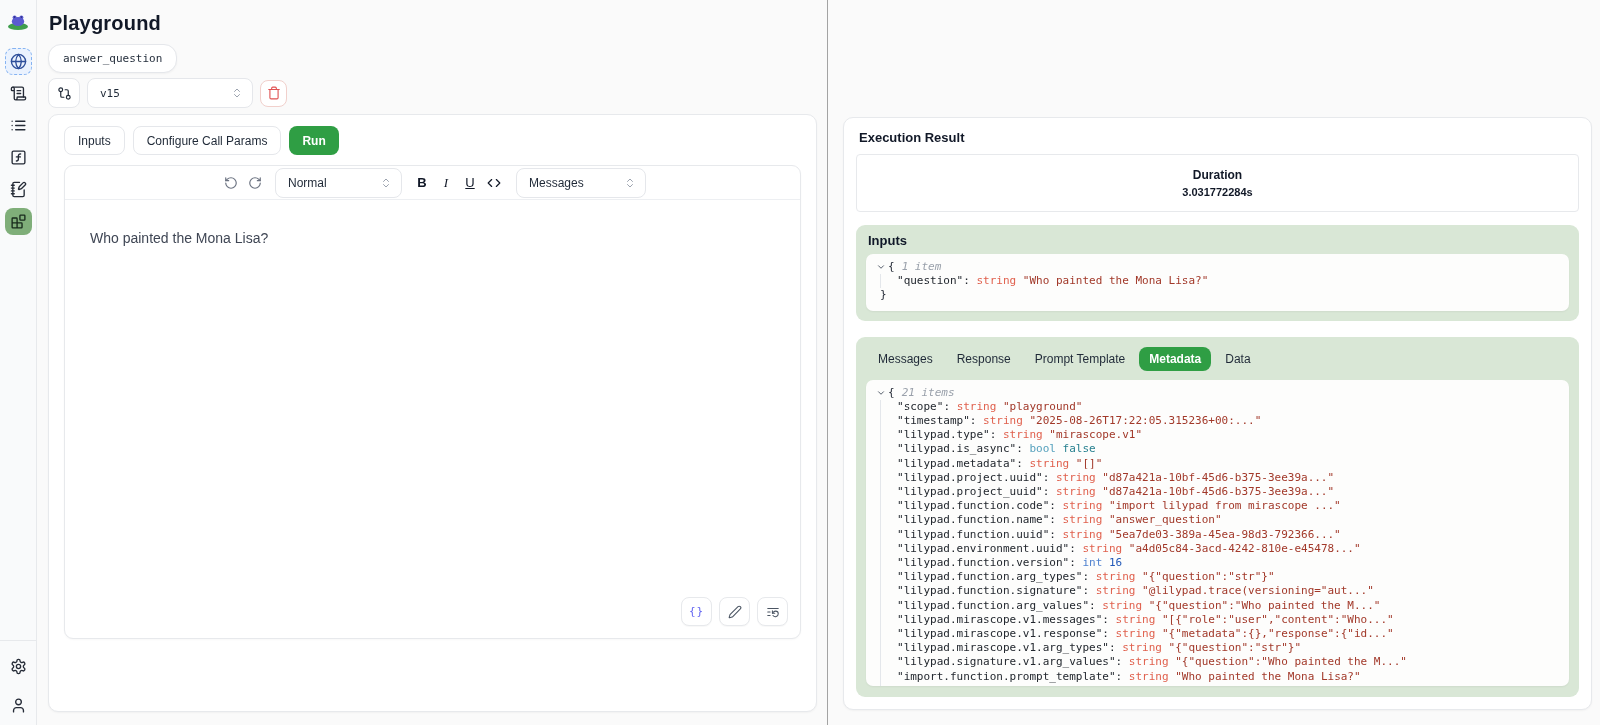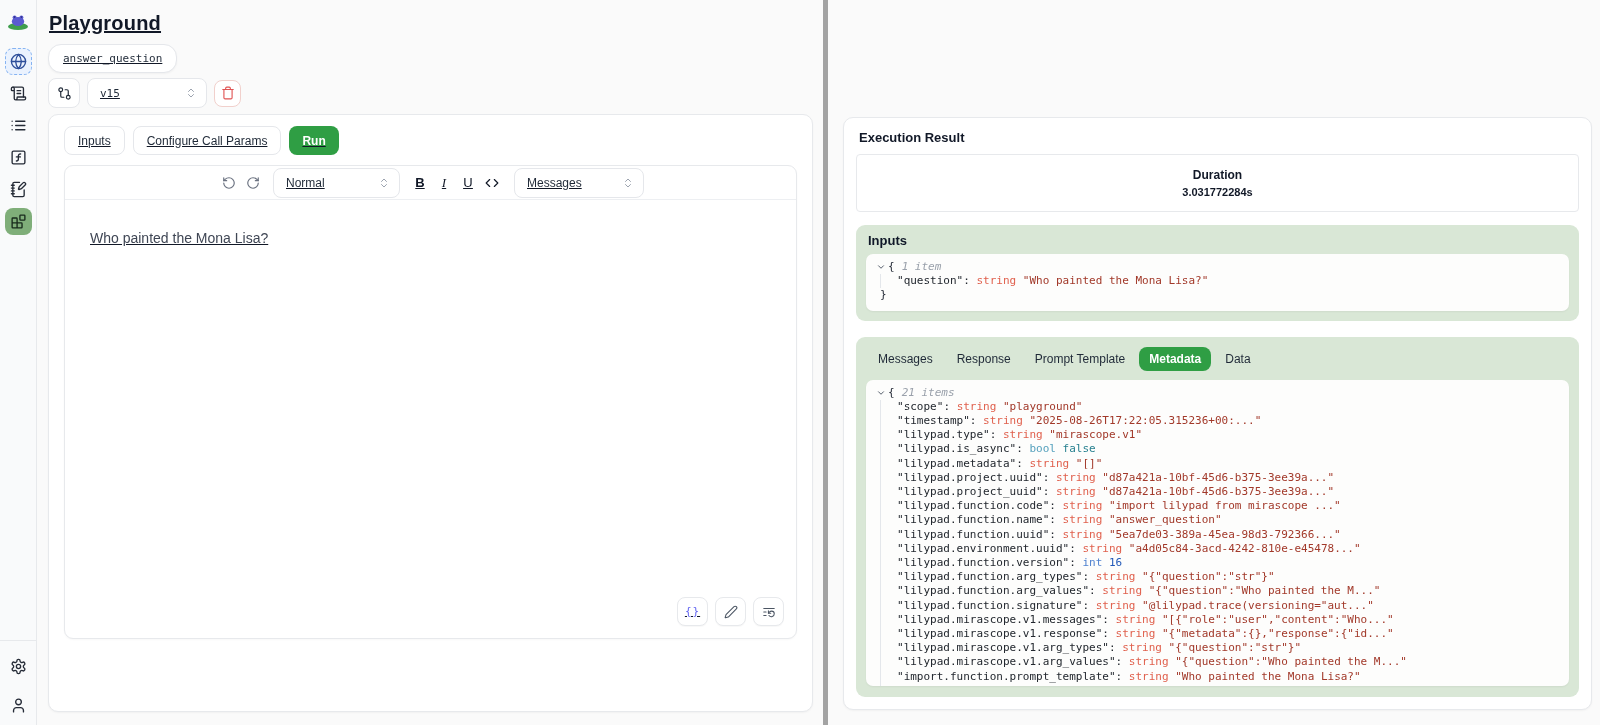--- a/index.html
+++ b/index.html
@@ -15,30 +15,30 @@
   .nav-btn svg { width:17px; height:17px; stroke:#252b37; stroke-width:1.9; fill:none; stroke-linecap:round; stroke-linejoin:round; }
   .nav-btn.active-blue { background:#eaf2fe; border:1px dashed #85b3f2; }
   .nav-btn.active-blue svg { stroke:#2d4e9a; }
   .nav-btn.active-green { background:#7fae79; }
   .nav-btn.active-green svg { stroke:#182b1d; }
   .sidebar-spacer { flex:1; }
   .sidebar-divider { width:37px; border-top:1px solid #e7e9ec; margin-bottom:12px; }
   .sidebar-bottom { display:flex; flex-direction:column; gap:12px; align-items:center; }
 
   
-  .left-pane { width:791px; border-right:5px solid #a3a3a3; padding:10px 10px 13px 11px; display:flex; flex-direction:column; flex-shrink:0;text-decoration:underline; }
+  .left-pane { width:791px; border-right:1px solid #a3a3a3; padding:10px 10px 13px 11px; display:flex; flex-direction:column; flex-shrink:0; }
   .page-title { font-size:20px; font-weight:700; letter-spacing:.2px; margin:2px 0 0 1px; }
   .func-tab { width:fit-content; margin-top:9px; background:#fff; border:1px solid #e5e7eb; border-radius:13px; padding:7px 14px; font-family:"DejaVu Sans Mono", monospace; font-size:11px; color:#1f2937; box-shadow:0 1px 2px rgba(0,0,0,.04); cursor:pointer; }
   .version-row { display:flex; gap:7px; margin-top:5px; align-items:center; }
   .icon-btn { width:32px; height:30px; background:#fff; border:1px solid #e5e7eb; border-radius:8px; display:flex; align-items:center; justify-content:center; cursor:pointer; }
   .icon-btn svg { width:15px; height:15px; stroke:#1f2937; stroke-width:1.9; fill:none; stroke-linecap:round; stroke-linejoin:round; }
   .select { background:#fff; border:1px solid #e5e7eb; border-radius:8px; height:30px; display:flex; align-items:center; justify-content:space-between; padding:0 9px 0 12px; cursor:pointer; }
   .select .sel-label { font-family:"DejaVu Sans Mono", monospace; font-size:11px; color:#1f2937; }
   .select svg { width:12px; height:12px; stroke:#9ca3af; stroke-width:2; fill:none; stroke-linecap:round; stroke-linejoin:round; }
-  .version-select { width:120px; }
+  .version-select { width:166px; }
   .trash-btn { width:27px; height:27px; border-color:#f1d0cc; }
   .trash-btn svg { stroke:#e05252; width:14px; height:14px; }
 
   .main-card { flex:1; margin-top:6px; background:#fff; border:1px solid #e7e9ec; border-radius:10px; padding:11px 15px; box-shadow:0 1px 2px rgba(0,0,0,.04); display:flex; flex-direction:column; }
   .actions-row { display:flex; gap:8px; }
   .btn { height:29px; border-radius:8px; font-size:12px; display:flex; align-items:center; padding:0 13px; cursor:pointer; }
   .btn-outline { background:#fff; border:1px solid #e5e7eb; color:#1f2937; }
   .btn-run { border:none; color:#fff; font-weight:600; }
 
   .editor { margin-top:10px; height:474px; border:1px solid #e7e9ec; border-radius:9px; background:#fff; box-shadow:0 1px 2px rgba(0,0,0,.03); display:flex; flex-direction:column; }
@@ -344,31 +344,31 @@
               <div class="json-row"><span class="j-key">lilypad.function.name</span><span class="j-colon">:&nbsp;</span><span class="jt-string">string</span><span>&nbsp;</span><span class="jv-string">"answer_question"</span></div>
 
               <div class="json-row"><span class="j-key">lilypad.function.uuid</span><span class="j-colon">:&nbsp;</span><span class="jt-string">string</span><span>&nbsp;</span><span class="jv-string">"5ea7de03-389a-45ea-98d3-792366..."</span></div>
 
               <div class="json-row"><span class="j-key">lilypad.environment.uuid</span><span class="j-colon">:&nbsp;</span><span class="jt-string">string</span><span>&nbsp;</span><span class="jv-string">"a4d05c84-3acd-4242-810e-e45478..."</span></div>
 
               <div class="json-row"><span class="j-key">lilypad.function.version</span><span class="j-colon">:&nbsp;</span><span class="jt-int">int</span><span>&nbsp;</span><span class="jv-int">16</span></div>
 
               <div class="json-row"><span class="j-key">lilypad.function.arg_types</span><span class="j-colon">:&nbsp;</span><span class="jt-string">string</span><span>&nbsp;</span><span class="jv-string">"{"question":"str"}"</span></div>
 
+              <div class="json-row"><span class="j-key">lilypad.function.signature</span><span class="j-colon">:&nbsp;</span><span class="jt-string">string</span><span>&nbsp;</span><span class="jv-string">"@lilypad.trace(versioning="aut..."</span></div>
+
               <div class="json-row"><span class="j-key">lilypad.function.arg_values</span><span class="j-colon">:&nbsp;</span><span class="jt-string">string</span><span>&nbsp;</span><span class="jv-string">"{"question":"Who painted the M..."</span></div>
 
-              <div class="json-row"><span class="j-key">lilypad.function.signature</span><span class="j-colon">:&nbsp;</span><span class="jt-string">string</span><span>&nbsp;</span><span class="jv-string">"@lilypad.trace(versioning="aut..."</span></div>
-
               <div class="json-row"><span class="j-key">lilypad.mirascope.v1.messages</span><span class="j-colon">:&nbsp;</span><span class="jt-string">string</span><span>&nbsp;</span><span class="jv-string">"[{"role":"user","content":"Who..."</span></div>
 
               <div class="json-row"><span class="j-key">lilypad.mirascope.v1.response</span><span class="j-colon">:&nbsp;</span><span class="jt-string">string</span><span>&nbsp;</span><span class="jv-string">"{"metadata":{},"response":{"id..."</span></div>
 
               <div class="json-row"><span class="j-key">lilypad.mirascope.v1.arg_types</span><span class="j-colon">:&nbsp;</span><span class="jt-string">string</span><span>&nbsp;</span><span class="jv-string">"{"question":"str"}"</span></div>
 
-              <div class="json-row"><span class="j-key">lilypad.mirascope.v1.arg_values</span><span class="j-colon">:&nbsp;</span><span class="jt-string">string</span><span>&nbsp;</span><span class="jv-string">"{"question":"Who painted the M..."</span></div>
+              <div class="json-row"><span class="j-key">lilypad.signature.v1.arg_values</span><span class="j-colon">:&nbsp;</span><span class="jt-string">string</span><span>&nbsp;</span><span class="jv-string">"{"question":"Who painted the M..."</span></div>
 
               <div class="json-row"><span class="j-key">import.function.prompt_template</span><span class="j-colon">:&nbsp;</span><span class="jt-string">string</span><span>&nbsp;</span><span class="jv-string">"Who painted the Mona Lisa?"</span></div>
 
               <div class="json-row"><span class="j-key">lilypad.mirascope.v1.prompt_template</span><span class="j-colon">:&nbsp;</span><span class="jt-string">string</span><span>&nbsp;</span><span class="jv-string">"Who painted the Mona Lisa?"</span></div>
             </div>
 
         </div>
       </div>
     </div>
   </div>

